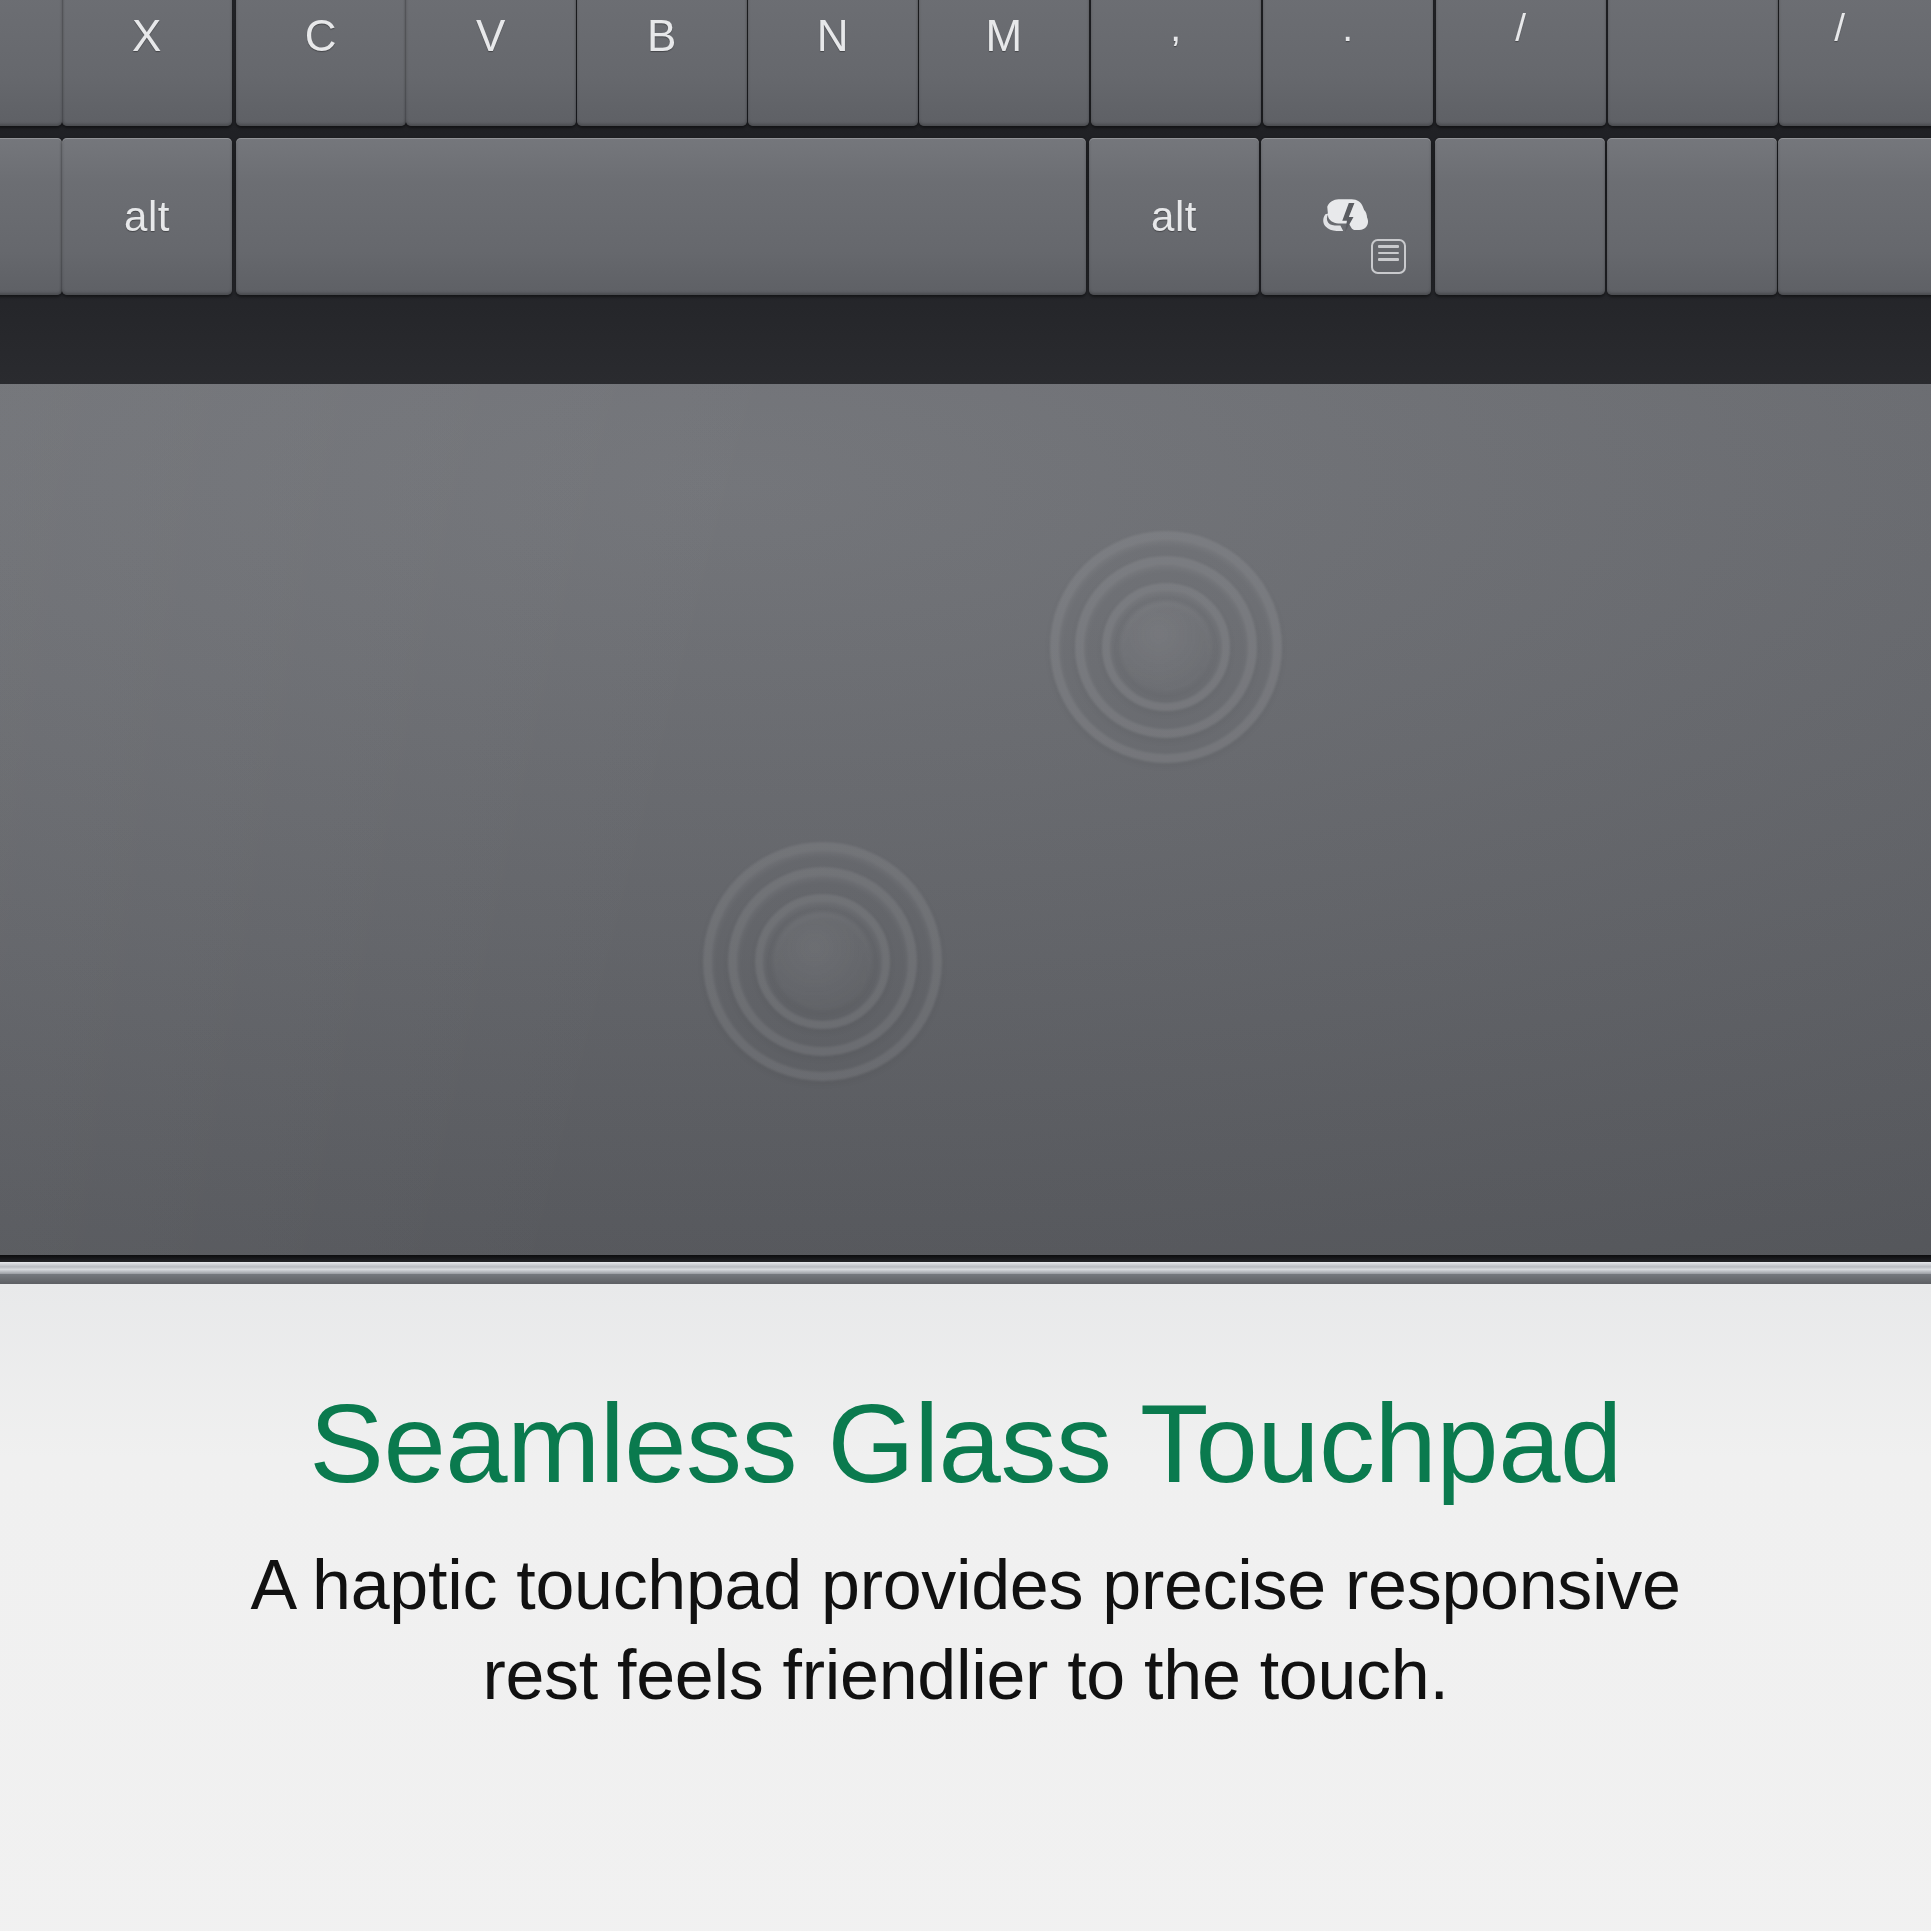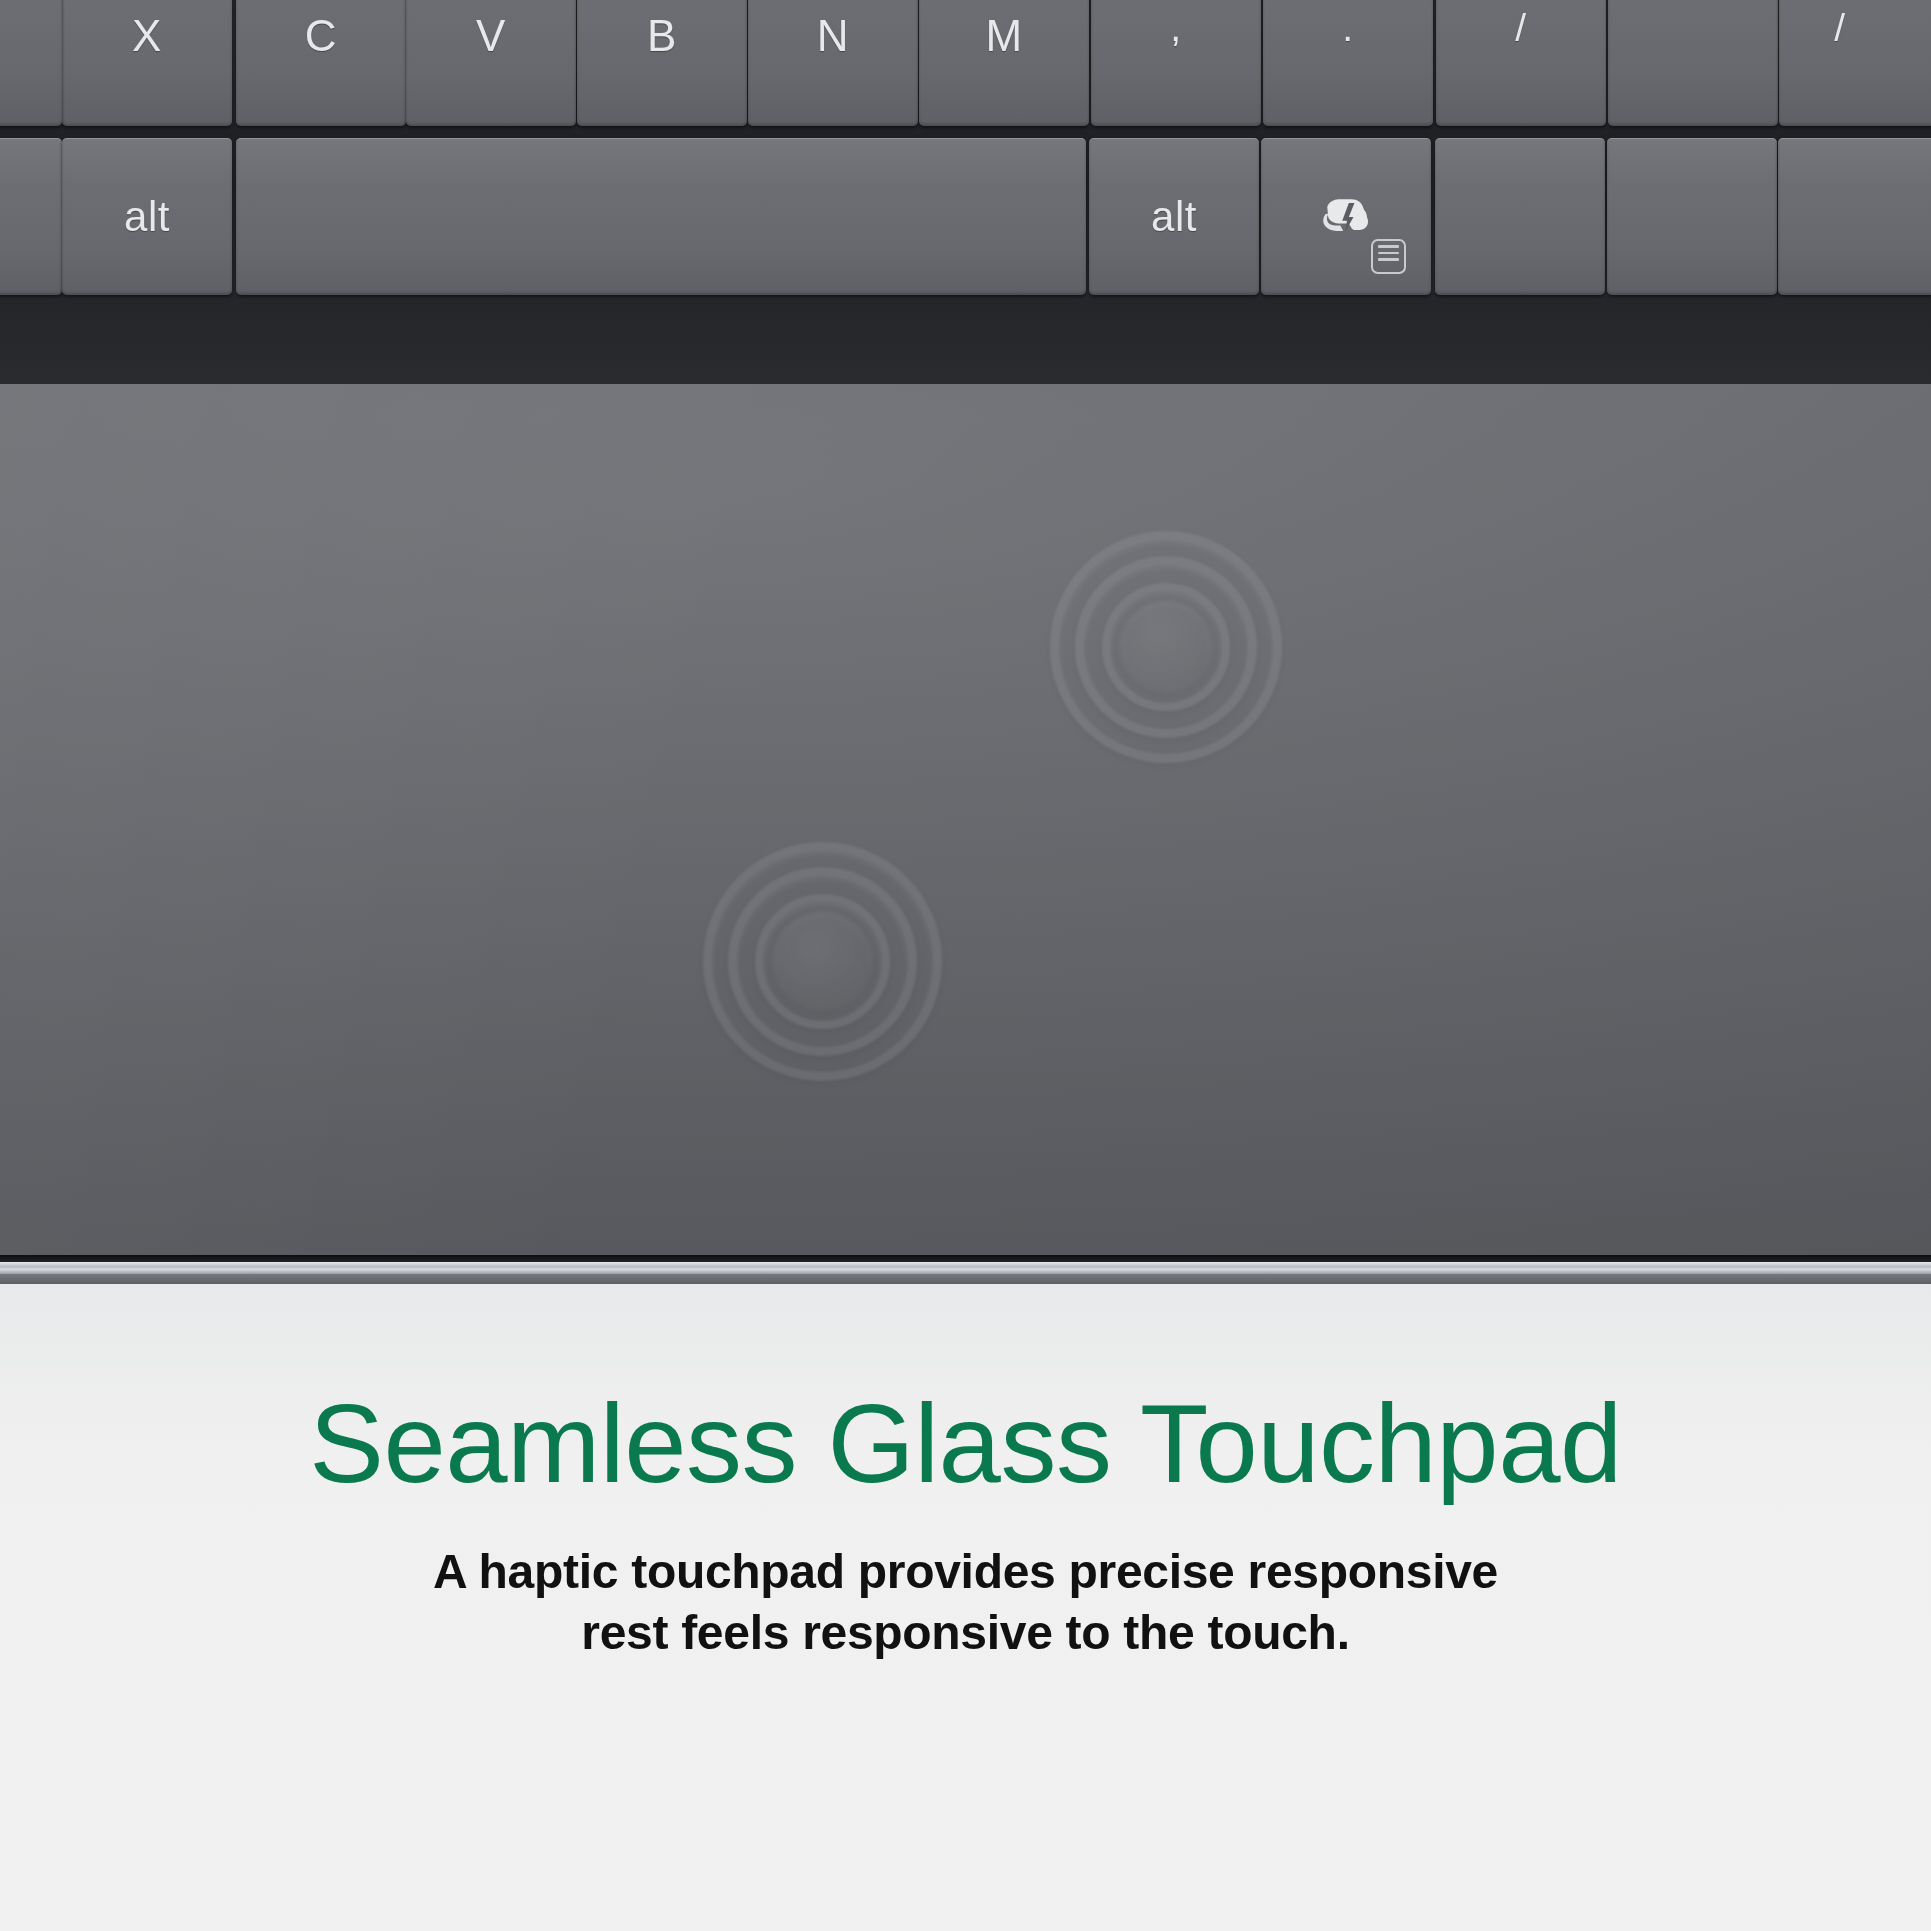--- a/index.html
+++ b/index.html
@@ -202,22 +202,22 @@
     line-height: 1.0;
     color: #0a7a4e;
     letter-spacing: -0.5px;
     white-space: nowrap;
   }
   .caption-body {
     margin: 0;
     padding-top: 41px;
     font-family: "Liberation Sans Narrow", "Liberation Sans", sans-serif;
     font-stretch: condensed;
-    font-weight: 700;
-    font-size: 48px;
+    font-weight: 400;
+    font-size: 70px;
     line-height: 1.28;
     color: #111111;
     letter-spacing: -0.3px;
   }
   .caption-body .line { display:block; }
 </style>
 </head>
 <body>
 
 <div id="root">
@@ -319,18 +319,18 @@
       <div class="dark-line"></div>
       <div class="chrome"></div>
       <div class="shadow"></div>
     </div>
   </div>
 
   <div class="caption">
     <h1 class="caption-title">Seamless Glass Touchpad</h1>
     <p class="caption-body">
       <span class="line">A haptic touchpad provides precise responsive</span>
-      <span class="line">rest feels responsive to the touch.</span>
+      <span class="line">rest feels friendlier to the touch.</span>
     </p>
   </div>
 
 </div>
 
 
 </body></html>

